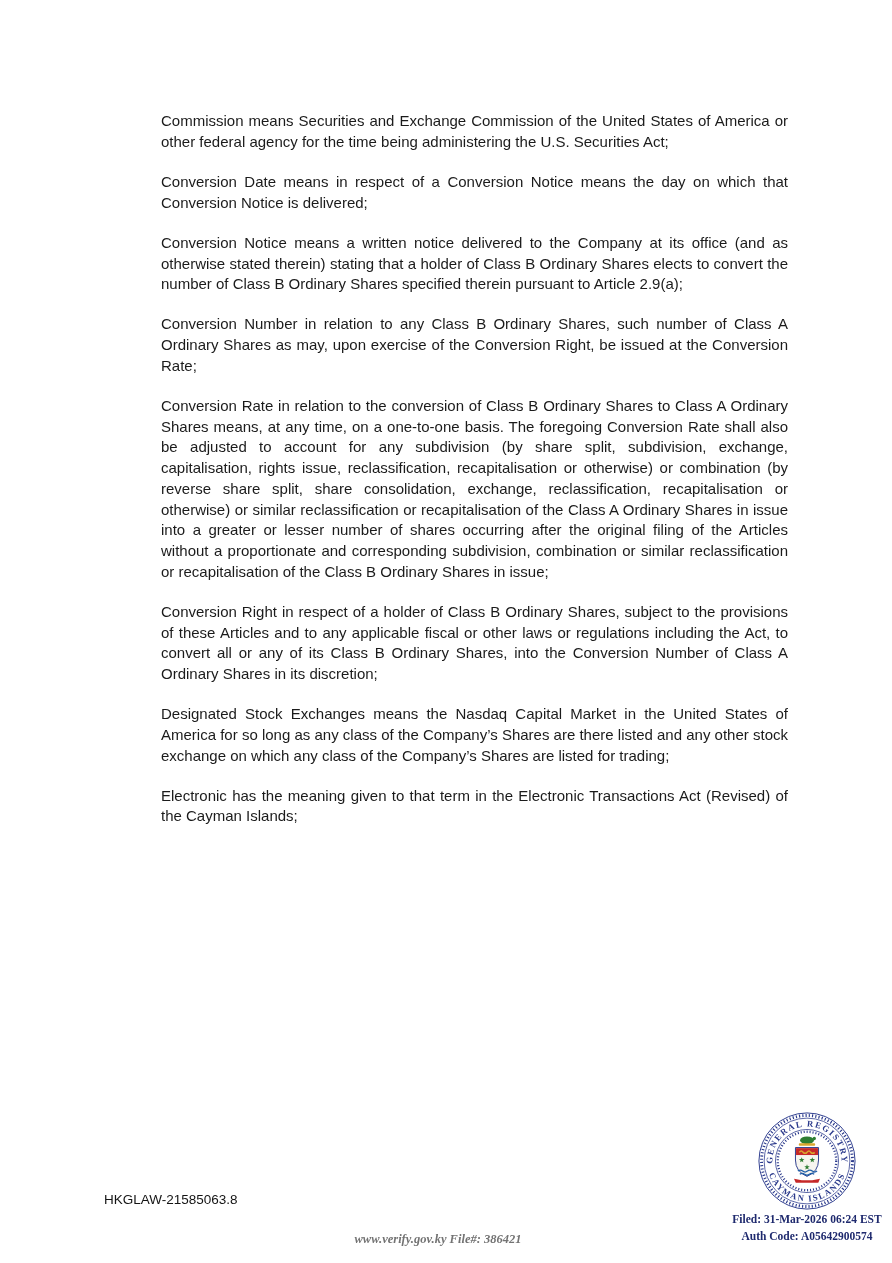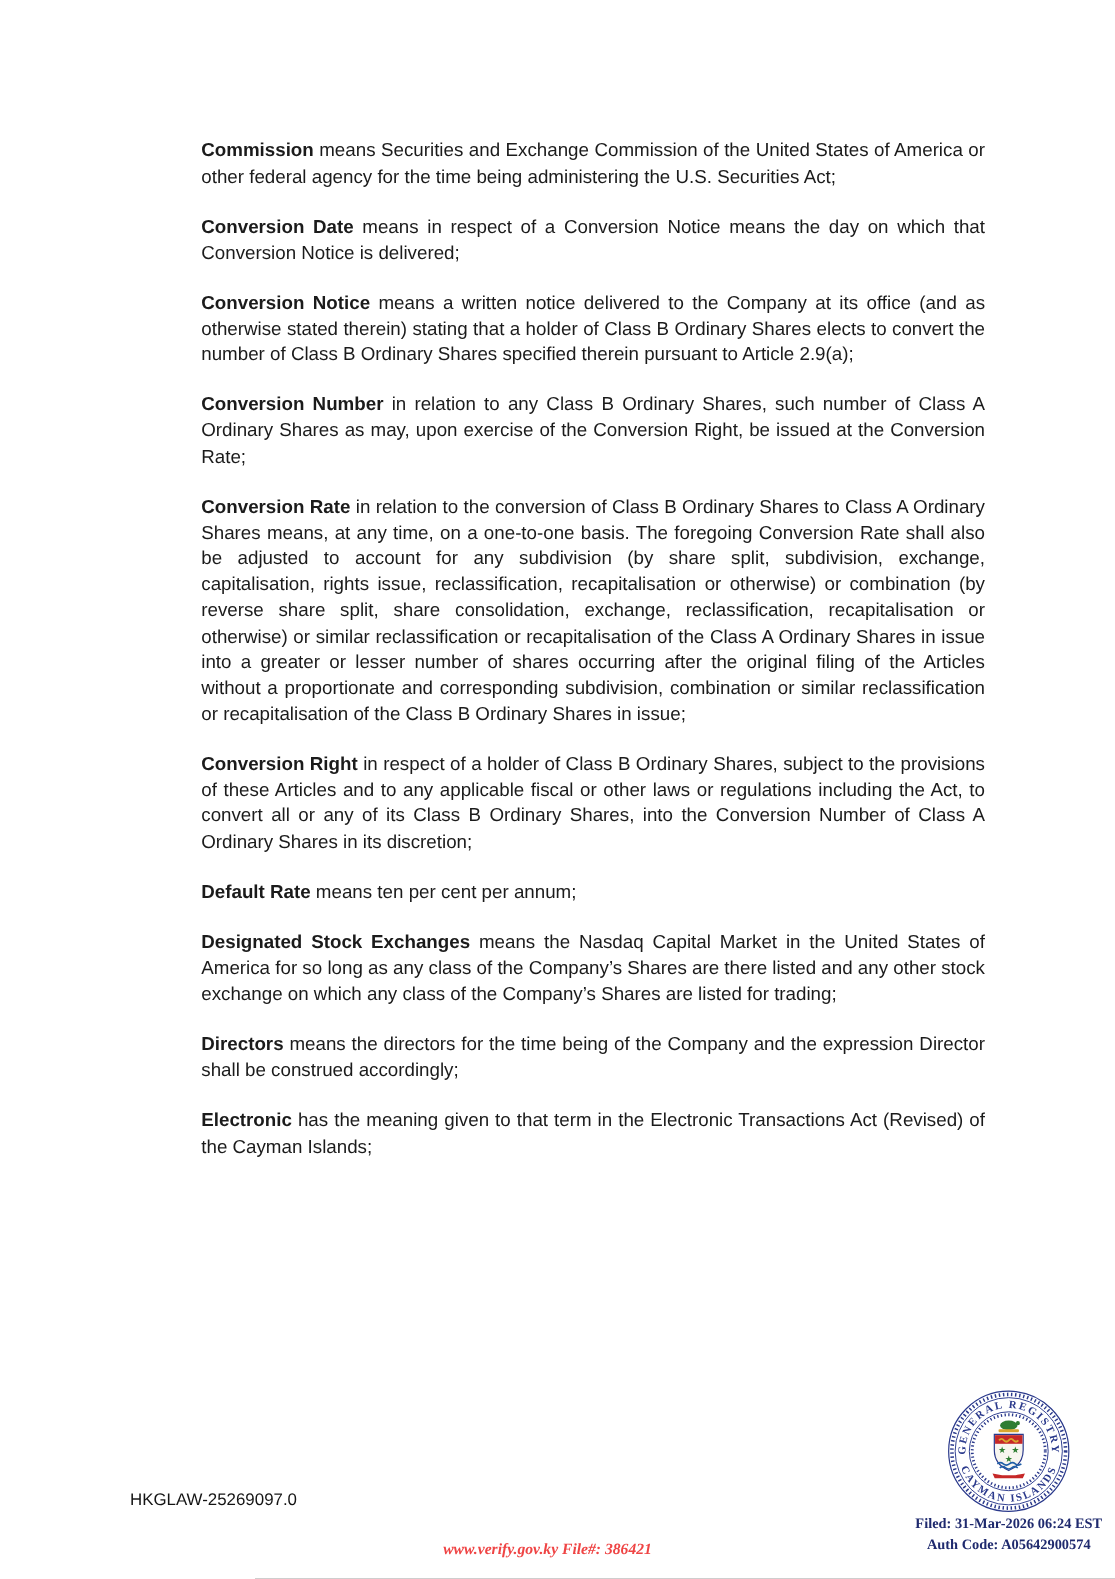--- a/index.html
+++ b/index.html
@@ -20,33 +20,33 @@
     font-family:"Liberation Sans","DejaVu Sans",sans-serif;
     color:var(--ink);
   }
   .content{
     position:absolute;
     left:161px;top:111px;width:627px;
     font-size:15px;line-height:20.7px;
     text-align:justify;
   }
   .content p{margin:0 0 19.5px 0;}
-  .content b{font-weight:bold;}
+  .content b{font-weight:normal;}
   .doc-ref{
     position:absolute;
     left:104px;top:1192px;
     font-size:13.5px;color:#141414;
   }
   .verify-line{
     position:absolute;
     left:0;top:1232px;width:876px;
     text-align:center;
     font-family:"Liberation Serif","DejaVu Serif",serif;
     font-style:italic;font-weight:bold;
-    font-size:12.5px;color:#ef4444;
+    font-size:12.5px;color:#737373;
   }
   .seal-filing{
     position:absolute;
     left:727px;top:1111px;width:160px;
     text-align:center;
   }
   .seal-filing svg{display:block;margin:0 auto;}
   .filing-line{
     font-family:"Liberation Serif","DejaVu Serif",serif;
     font-weight:bold;
@@ -80,31 +80,29 @@
     <p><b>Conversion Date</b><span> means in respect of a Conversion Notice means the day on which that Conversion Notice is delivered;</span></p>
 
     <p><b>Conversion Notice</b><span> means a written notice delivered to the Company at its office (and as otherwise stated therein) stating that a holder of Class B Ordinary Shares elects to convert the number of Class B Ordinary Shares specified therein pursuant to Article 2.9(a);</span></p>
 
     <p><b>Conversion Number</b><span> in relation to any Class B Ordinary Shares, such number of Class A Ordinary Shares as may, upon exercise of the Conversion Right, be issued at the Conversion Rate;</span></p>
 
     <p><b>Conversion Rate</b><span> in relation to the conversion of Class B Ordinary Shares to Class A Ordinary Shares means, at any time, on a one-to-one basis. The foregoing Conversion Rate shall also be adjusted to account for any subdivision (by share split, subdivision, exchange, capitalisation, rights issue, reclassification, recapitalisation or otherwise) or combination (by reverse share split, share consolidation, exchange, reclassification, recapitalisation or otherwise) or similar reclassification or recapitalisation of the Class A Ordinary Shares in issue into a greater or lesser number of shares occurring after the original filing of the Articles without a proportionate and corresponding subdivision, combination or similar reclassification or recapitalisation of the Class B Ordinary Shares in issue;</span></p>
 
     <p><b>Conversion Right</b><span> in respect of a holder of Class B Ordinary Shares, subject to the provisions of these Articles and to any applicable fiscal or other laws or regulations including the Act, to convert all or any of its Class B Ordinary Shares, into the Conversion Number of Class A Ordinary Shares in its discretion;</span></p>
 
-    <p><b>Default Rate</b><span> means ten per cent per annum;</span></p>
 
     <p><b>Designated Stock Exchanges</b><span> means the Nasdaq Capital Market in the United States of America for so long as any class of the Company’s Shares are there listed and any other stock exchange on which any class of the Company’s Shares are listed for trading;</span></p>
 
 
-    <p><b>Directors</b><span> means the directors for the time being of the Company and the expression Director shall be construed accordingly;</span></p>
 
     <p><b>Electronic</b><span> has the meaning given to that term in the Electronic Transactions Act (Revised) of the Cayman Islands;</span></p>
   </div>
 
-  <div class="doc-ref">HKGLAW-25269097.0</div>
+  <div class="doc-ref">HKGLAW-21585063.8</div>
 
   <div class="verify-line">www.verify.gov.ky File#: 386421</div>
 
   <div class="seal-filing">
     <svg width="100" height="100" viewBox="0 0 104 104">
       <defs>
         <path id="arcTop" d="M 16 52 A 36 36 0 0 1 88 52"></path>
         <path id="arcBottom" d="M 10 52 A 42 42 0 0 0 94 52"></path>
         <path id="star" d="M0,-3 L0.71,-0.97 L2.85,-0.93 L1.14,0.37 L1.76,2.43 L0,1.2 L-1.76,2.43 L-1.14,0.37 L-2.85,-0.93 L-0.71,-0.97 Z"></path>
       </defs>

